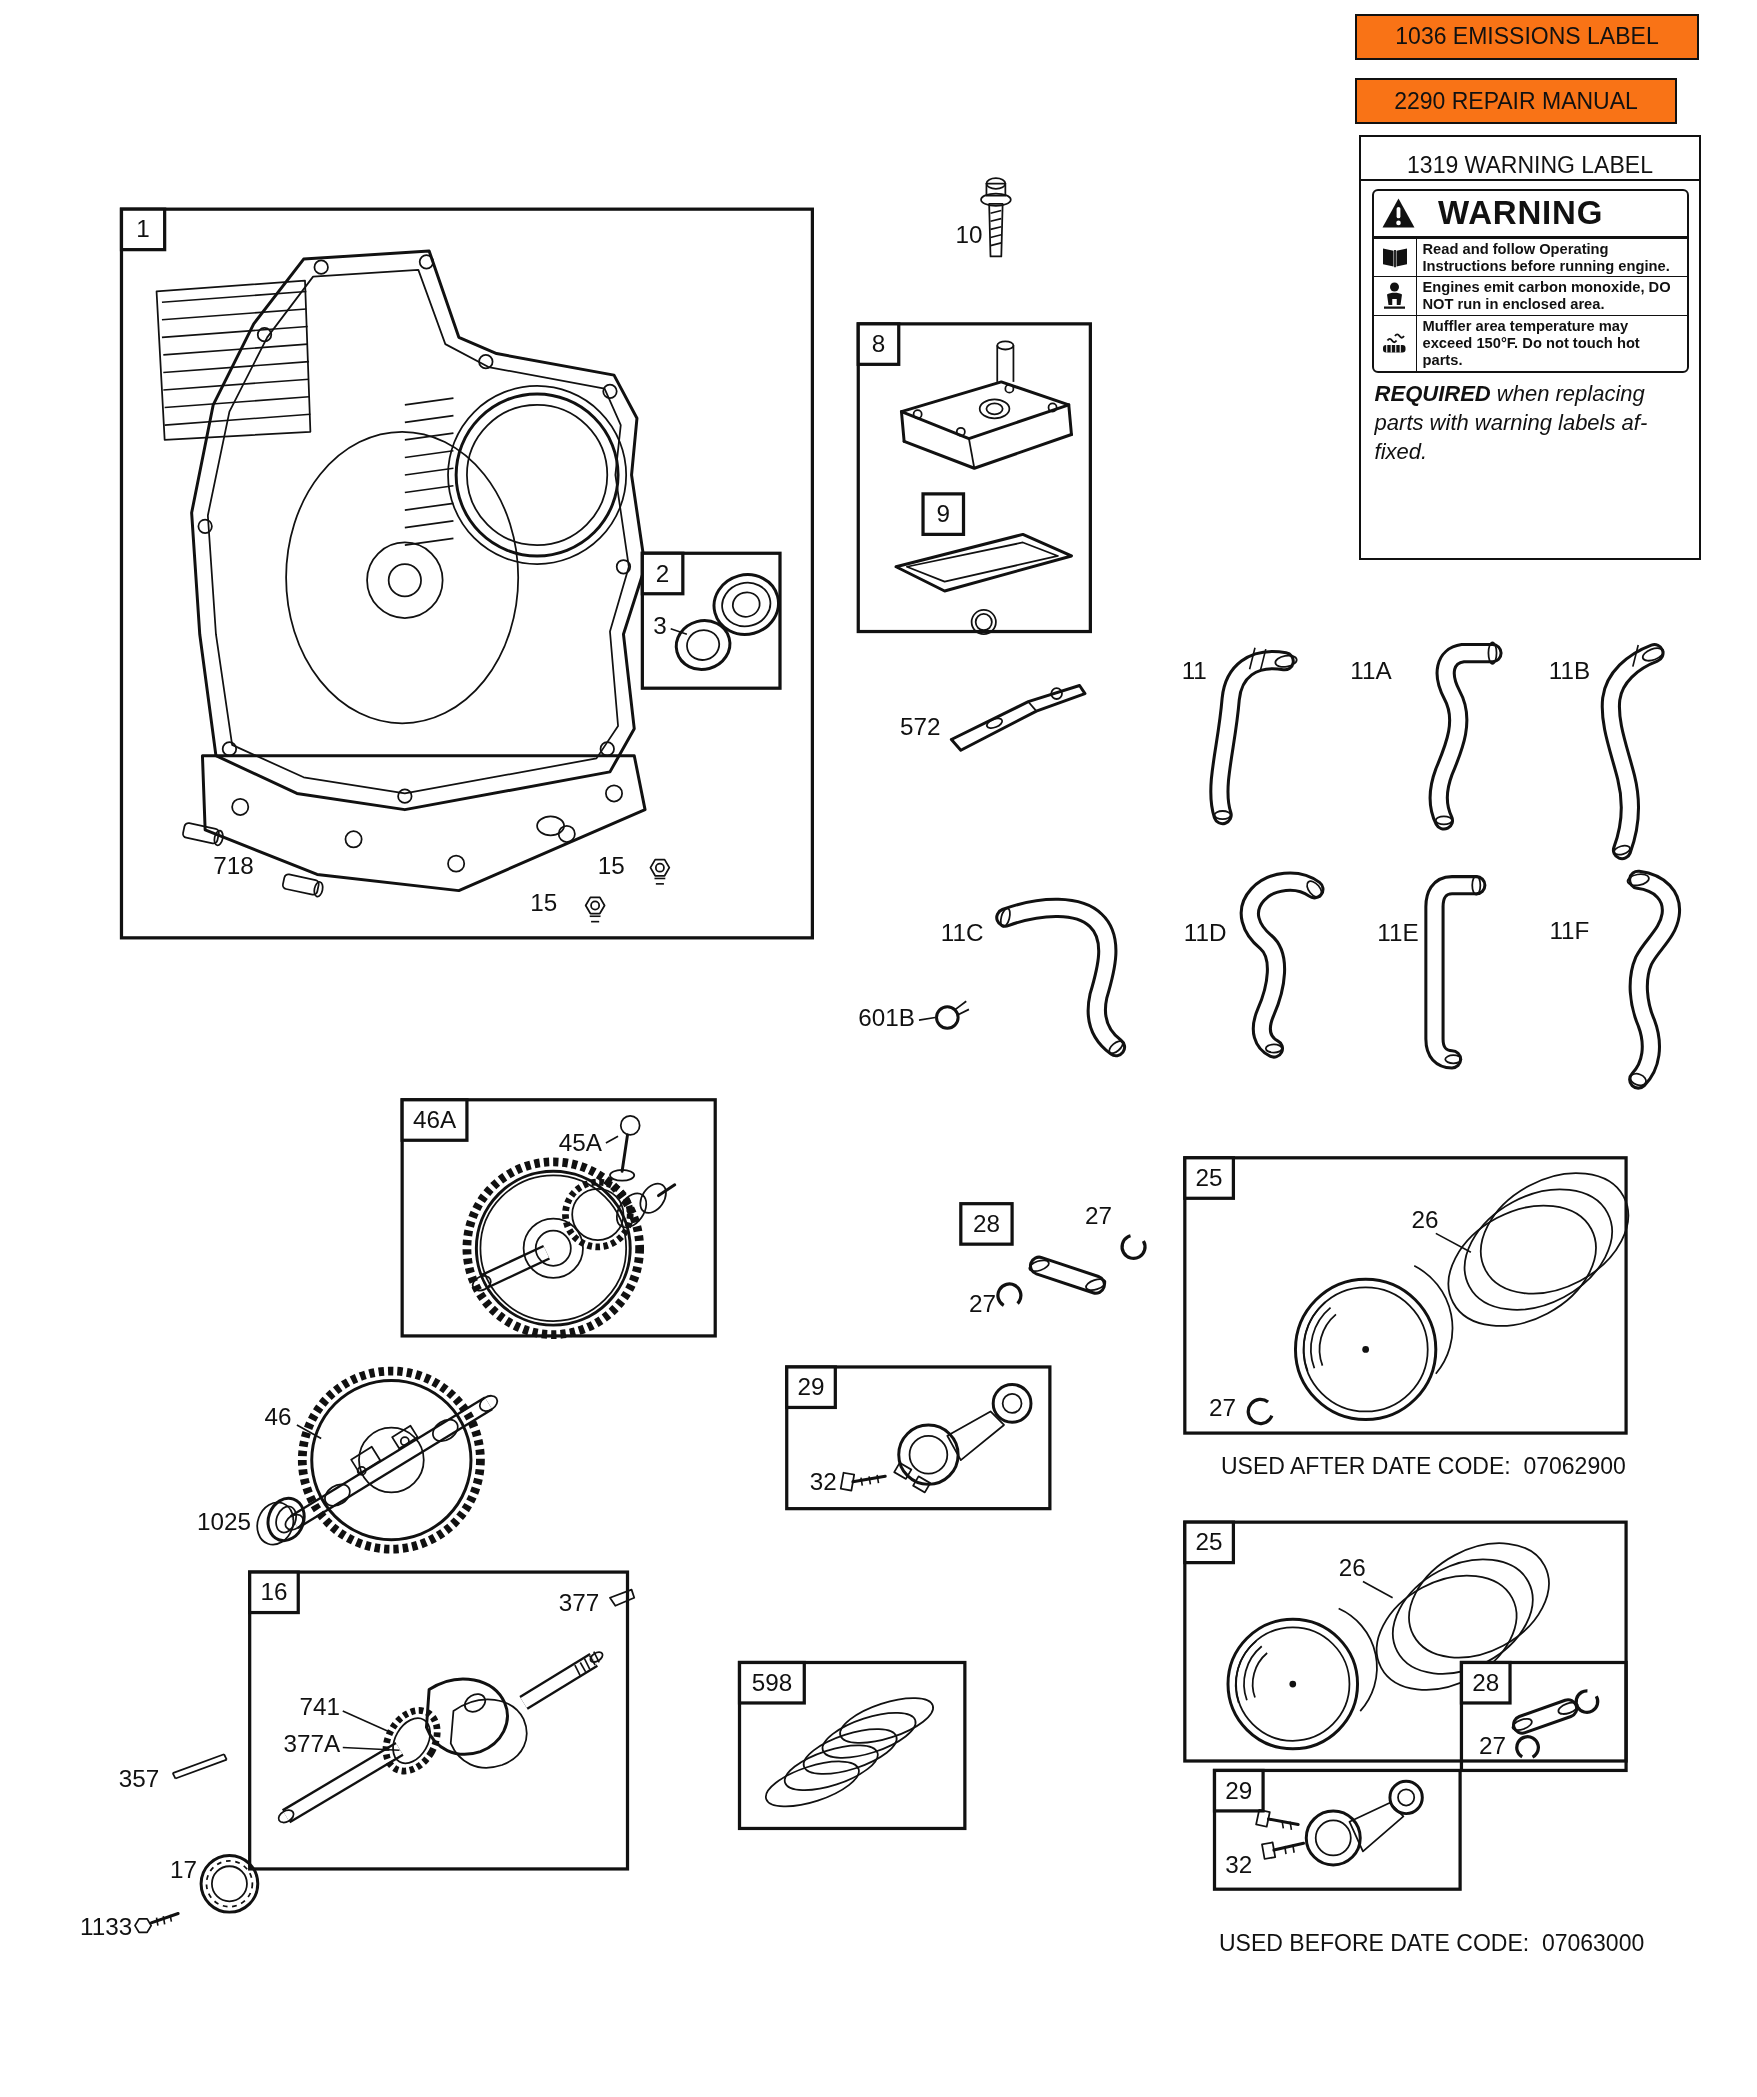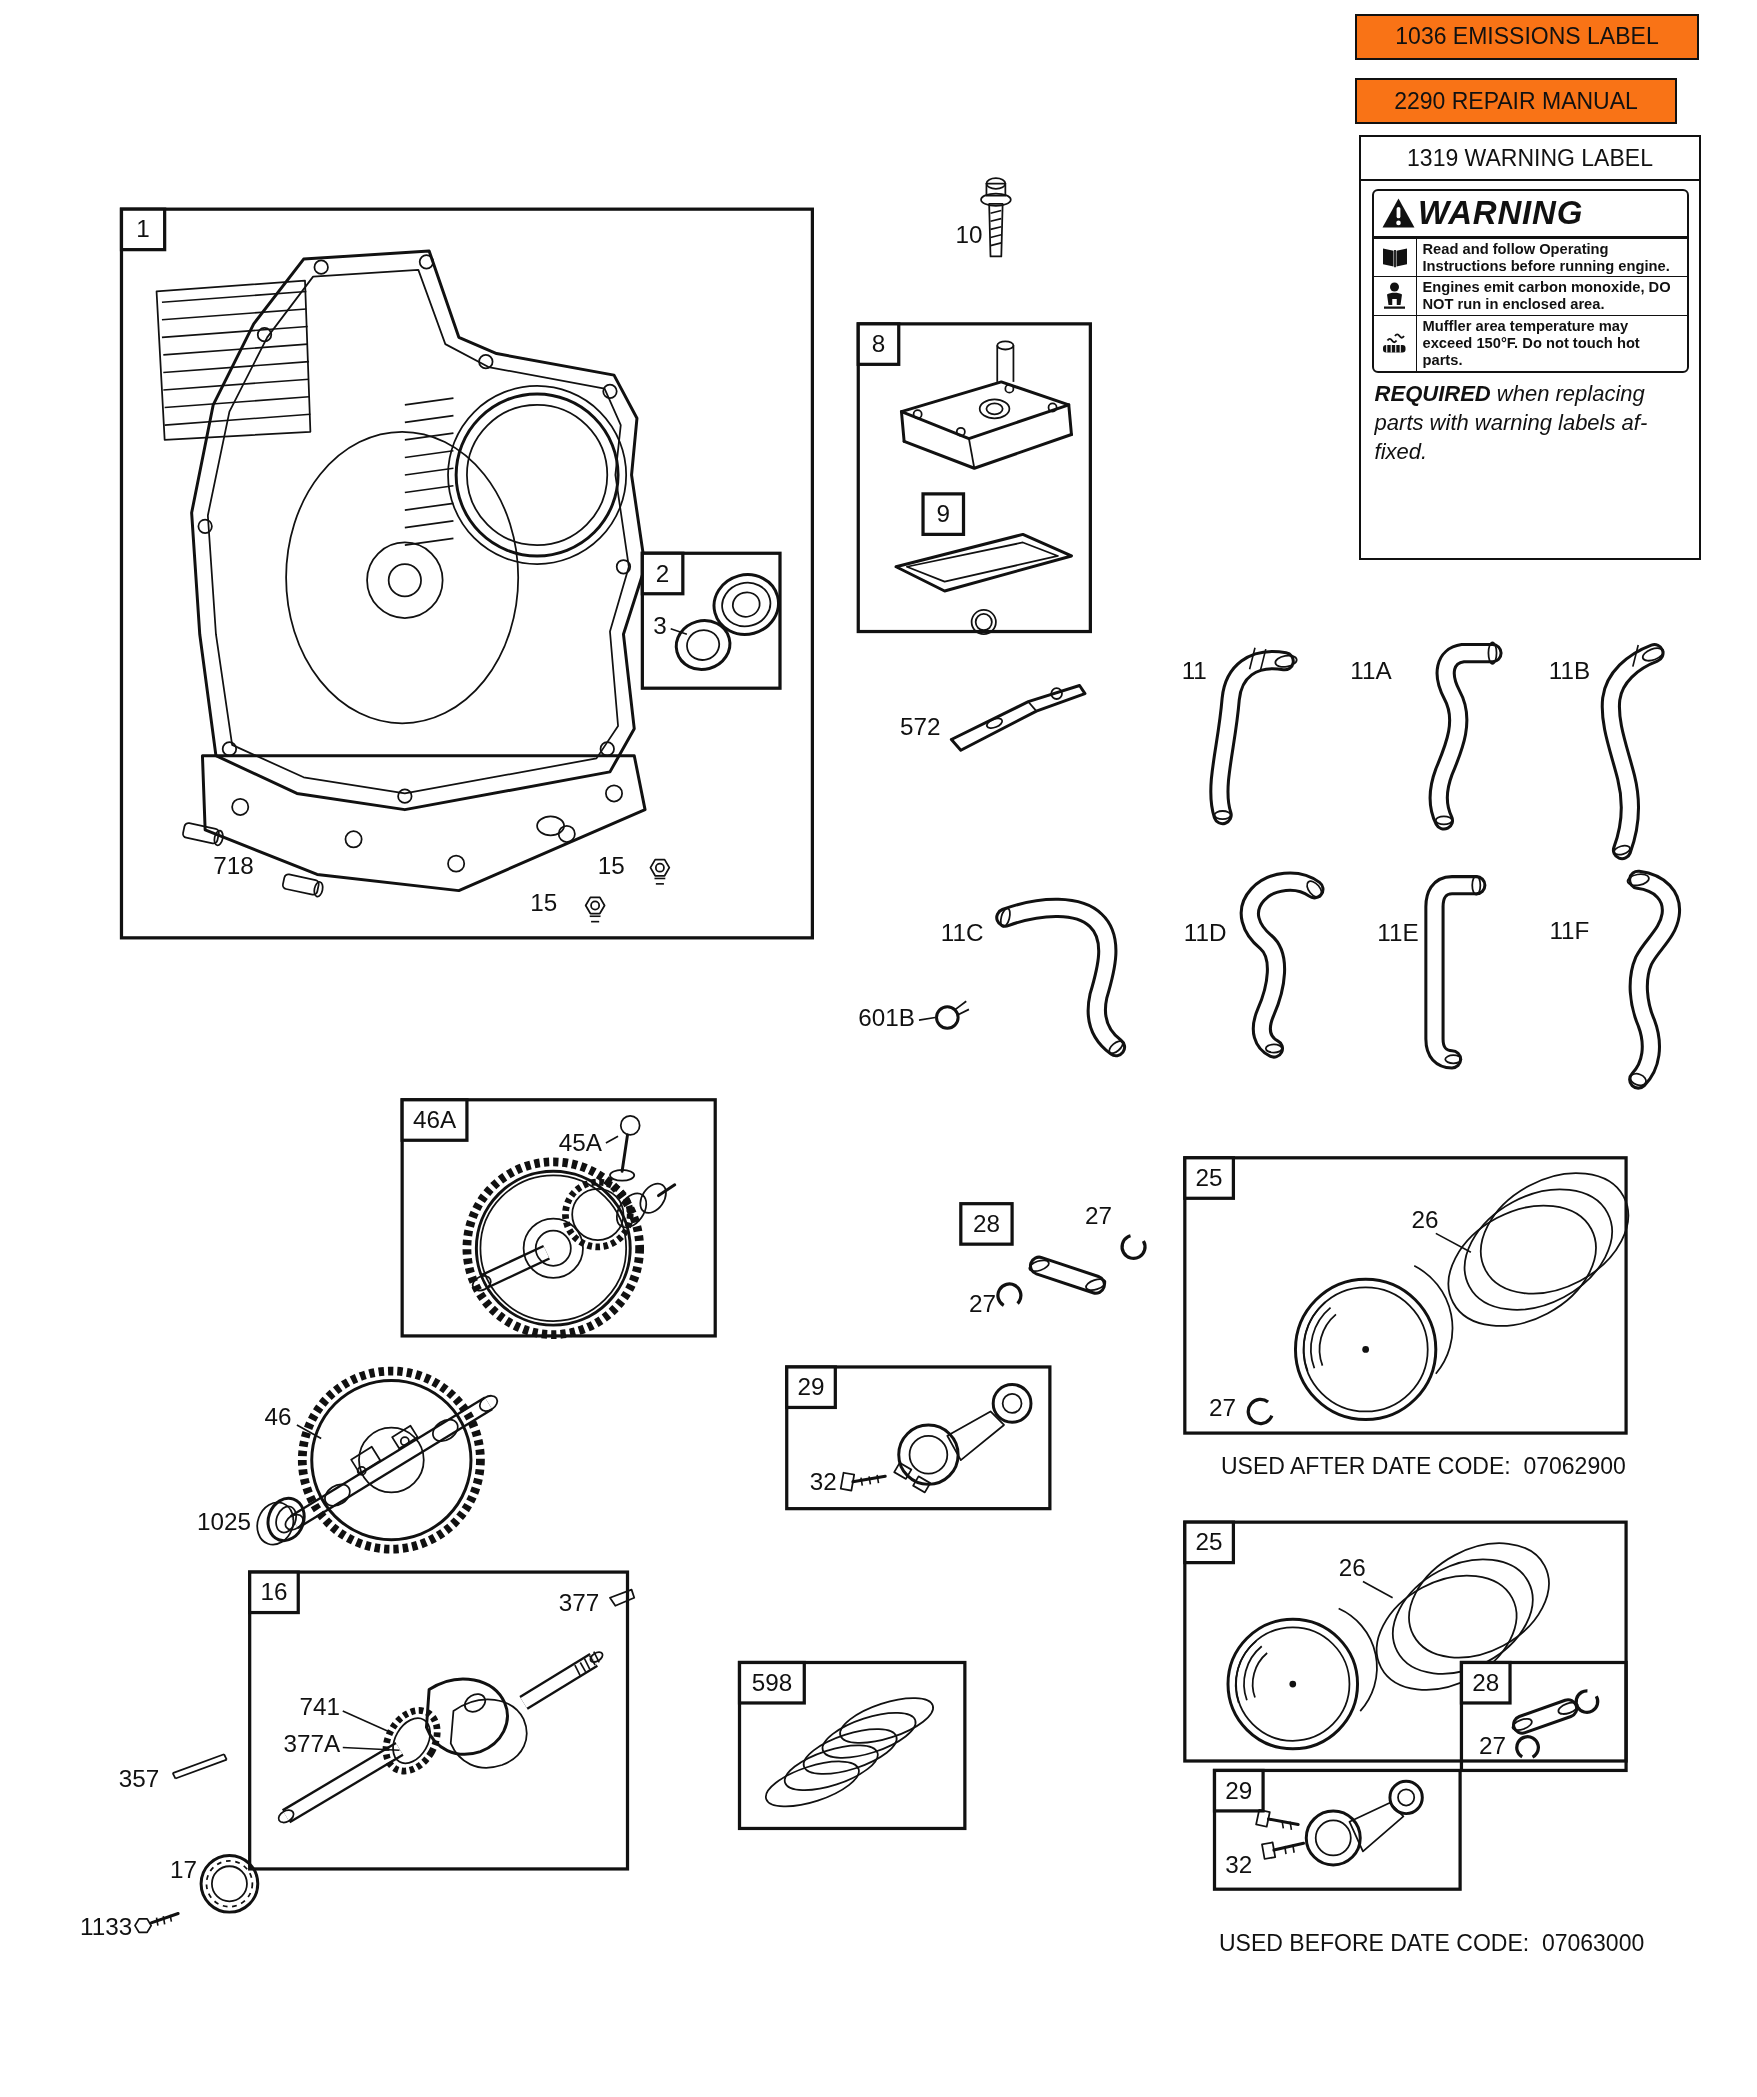--- a/index.html
+++ b/index.html
@@ -3,24 +3,24 @@
 <meta charset="utf-8">
 <style>
   html,body{margin:0;padding:0;}
   body{width:1757px;height:2097px;position:relative;background:#ffffff;
        font-family:"Liberation Sans",sans-serif;color:#111;}
   .abs{position:absolute;}
   .titlebox{border:2.3px solid #111;display:flex;align-items:center;justify-content:center;
             font-size:23px;background:#f97316;}
   
   .warn-outer{border:2.3px solid #111;background:#fff;}
-  .warn-bar{height:42px;border-bottom:2.3px solid #111;display:flex;align-items:center;
+  .warn-bar{height:42px;border-bottom:2.3px solid #111;display:flex;align-items:flex-end;
             justify-content:center;font-size:23px;}
   .warn-sign{margin:7.6px auto 0 auto;width:313px;border:2.3px solid #111;border-radius:6px;background:#fff;}
-  .warn-head{display:flex;align-items:center;gap:2px;padding:3px 7.6px;border-bottom:3px solid #111;height:39px;font-style:italic;}
+  .warn-head{display:flex;align-items:center;gap:22px;padding:3px 7.6px;border-bottom:3px solid #111;height:39px;}
   .warn-title{font-size:33px;font-weight:bold;letter-spacing:0.8px;}
   .warn-row{display:flex;align-items:stretch;border-bottom:1.9px solid #111;}
   .warn-row:last-child{border-bottom:none;}
   .warn-ic{width:42px;min-width:42px;border-right:1.9px solid #111;display:flex;align-items:center;justify-content:center;}
   .warn-tx{padding:2px 6px;font-size:14.7px;font-weight:bold;line-height:1.15;}
   .required{font-style:italic;font-size:22px;line-height:1.32;}
   .required b{font-weight:bold;}
   .note{font-size:23px;white-space:pre;margin-left:20px;}
   
   svg text{font-family:"Liberation Sans",sans-serif;fill:#111;font-size:18px;}

